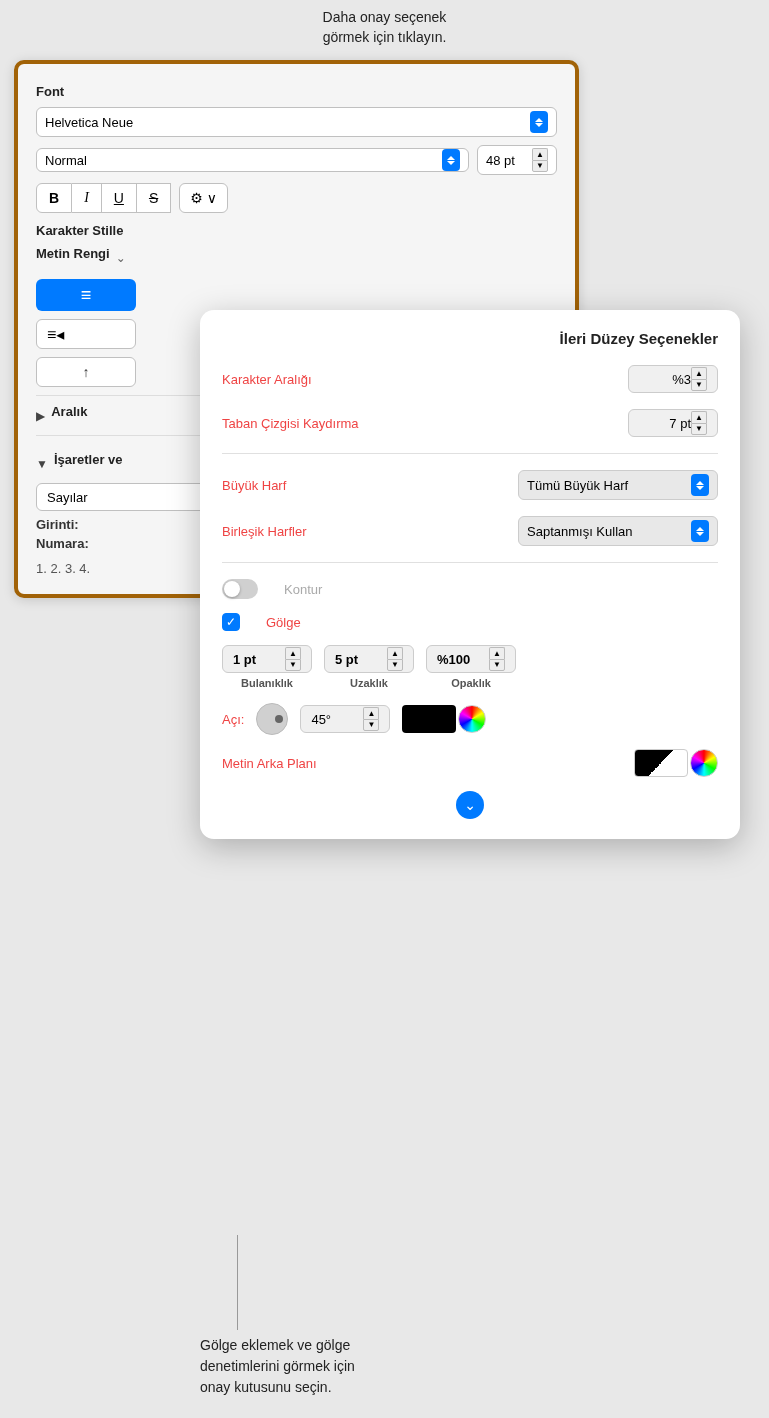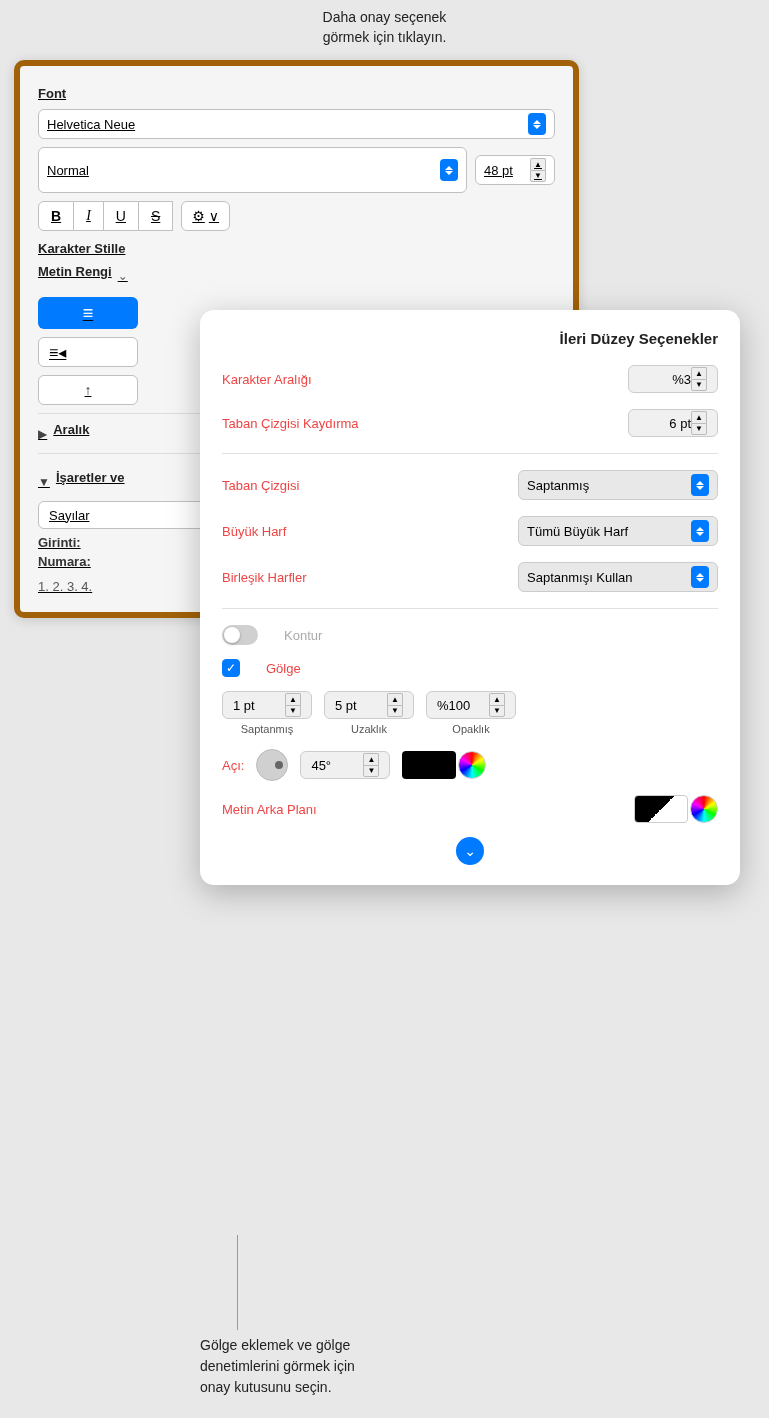--- a/index.html
+++ b/index.html
@@ -41,24 +41,23 @@
     }
 
     
     .main-panel {
       position: absolute;
       top: 60px;
       left: 14px;
       width: 565px;
       background: #f5f5f5;
       border-radius: 10px;
-      border: 6px solid #a16207;
+      border: 4px solid #a16207;
       padding: 20px 18px 18px 18px;
       box-shadow: 0 2px 12px rgba(0,0,0,0.15);
-      text-decoration: underline;
     }
 
     .section-label {
       font-size: 13px;
       font-weight: 600;
       color: #222;
       margin-bottom: 8px;
     }
 
     .font-selector-row {
@@ -115,21 +114,21 @@
 
     .font-style-row {
       display: flex;
       align-items: center;
       gap: 8px;
       margin-bottom: 8px;
     }
 
     .font-style-select {
       flex: 1;
-      height: 46px;
+      height: 24px;
     }
 
     .pt-input {
       background: white;
       border: 1px solid #c0c0c0;
       border-radius: 6px;
       padding: 4px 8px;
       font-size: 13px;
       height: 30px;
       display: flex;
@@ -412,20 +411,21 @@
       align-items: flex-start;
       gap: 12px;
       margin-bottom: 14px;
     }
 
     .shadow-val-col {
       display: flex;
       flex-direction: column;
       align-items: center;
       gap: 4px;
+      font-weight: bold;
     }
 
     .shadow-val-box {
       background: #f0f0f0;
       border: 1px solid #ccc;
       border-radius: 6px;
       padding: 4px 10px;
       font-size: 13px;
       display: flex;
       align-items: center;
@@ -681,38 +681,31 @@
           <div class="stepper-down">▼</div>
         </div>
       </div>
     </div>
   </div>
 
   <div class="option-row">
     <span class="option-label">Taban Çizgisi Kaydırma</span>
     <div style="display:flex; align-items:center; gap:4px;">
       <div class="option-value-box">
-        <span>6 pt</span>
+        <span>7 pt</span>
         <div class="stepper-container">
           <div class="stepper-up">▲</div>
           <div class="stepper-down">▼</div>
         </div>
       </div>
     </div>
   </div>
 
   <hr class="divider">
 
-  <div class="option-row">
-    <span class="option-label">Taban Çizgisi</span>
-    <div class="option-select-box">
-      <span>Saptanmış</span>
-      <span class="select-chevron"></span>
-    </div>
-  </div>
 
   <div class="option-row">
     <span class="option-label">Büyük Harf</span>
     <div class="option-select-box">
       <span>Tümü Büyük Harf</span>
       <span class="select-chevron"></span>
     </div>
   </div>
 
   <div class="option-row">
@@ -739,21 +732,21 @@
 
   <div class="shadow-values-row">
     <div class="shadow-val-col">
       <div class="shadow-val-box">
         <span>1 pt</span>
         <div class="stepper-container">
           <div class="stepper-up">▲</div>
           <div class="stepper-down">▼</div>
         </div>
       </div>
-      <span class="shadow-val-label">Saptanmış</span>
+      <span class="shadow-val-label">Bulanıklık</span>
     </div>
     <div class="shadow-val-col">
       <div class="shadow-val-box">
         <span>5 pt</span>
         <div class="stepper-container">
           <div class="stepper-up">▲</div>
           <div class="stepper-down">▼</div>
         </div>
       </div>
       <span class="shadow-val-label">Uzaklık</span>

